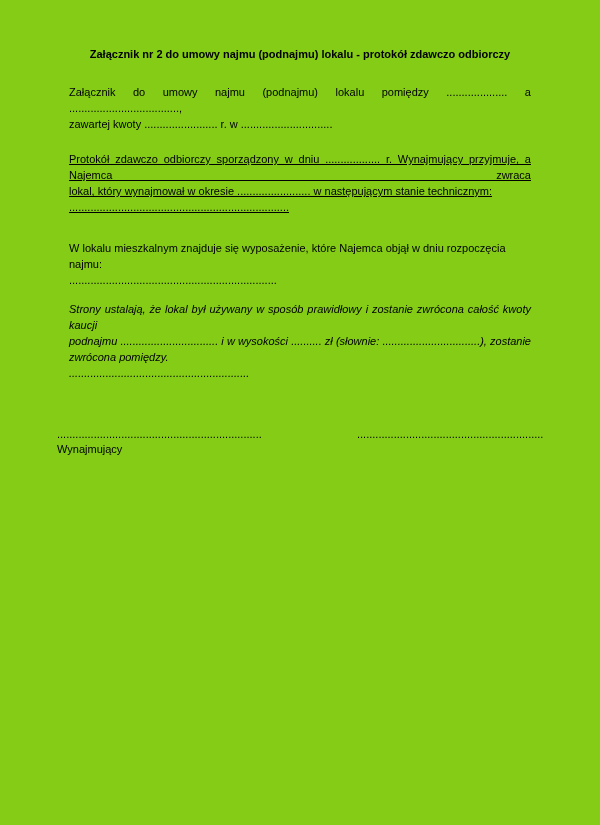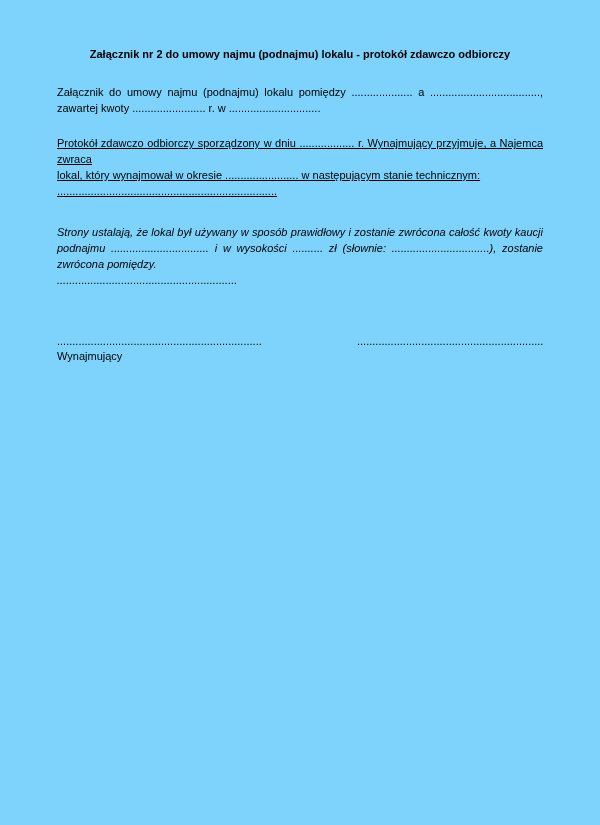--- a/index.html
+++ b/index.html
@@ -1,33 +1,33 @@
 <!DOCTYPE html>
 <html><head>
 <meta charset="utf-8">
 <style>
   html, body { margin: 0; padding: 0; background: #ffffff; }
   .page {
     width: 600px;
     height: 825px;
     box-sizing: border-box;
-    background: #7dd3fc;
+    background: #84cc16;
     color: #000000;
     font-family: "Liberation Sans", sans-serif;
     font-size: 11px;
     line-height: 16px;
     padding: 46px 57px 0 57px;
     overflow: hidden;
   }
   .title {
     font-weight: bold;
     text-align: center;
     margin: 0 0 22px 0;
   }
-  .para { margin: 0; }
+  .para { margin: 12px; }
   .para.gap-a { margin-bottom: 19px; }
   .para.gap-b { margin-bottom: 25px; text-decoration: underline; }
   .para.gap-c { margin-bottom: 13px; }
   .para.gap-d { margin-bottom: 46px; font-style: italic; }
   .line { white-space: normal; }
   .line.just {
     text-align: justify;
     text-align-last: justify;
   }
   .signatures {
@@ -52,20 +52,24 @@
     <div class="line just">Załącznik do umowy najmu (podnajmu) lokalu pomiędzy .................... a ....................................,</div>
     <div class="line">zawartej kwoty ........................ r. w ..............................</div>
   </div>
 
   <div class="para gap-b">
     <div class="line just">Protokół zdawczo odbiorczy sporządzony w dniu .................. r. Wynajmujący przyjmuje, a Najemca zwraca</div>
     <div class="line">lokal, który wynajmował w okresie ........................ w następującym stanie technicznym:</div>
     <div class="line">........................................................................</div>
   </div>
 
+  <div class="para gap-c">
+    <div class="line">W lokalu mieszkalnym znajduje się wyposażenie, które Najemca objął w dniu rozpoczęcia najmu:</div>
+    <div class="line">....................................................................</div>
+  </div>
 
   <div class="para gap-d">
     <div class="line just">Strony ustalają, że lokal był używany w sposób prawidłowy i zostanie zwrócona całość kwoty kaucji</div>
     <div class="line just">podnajmu ................................ i w wysokości .......... zł (słownie: ................................), zostanie</div>
     <div class="line">zwrócona pomiędzy.</div>
     <div class="line">...........................................................</div>
   </div>
 
   <div class="signatures">
     <div class="sig sig-left">

